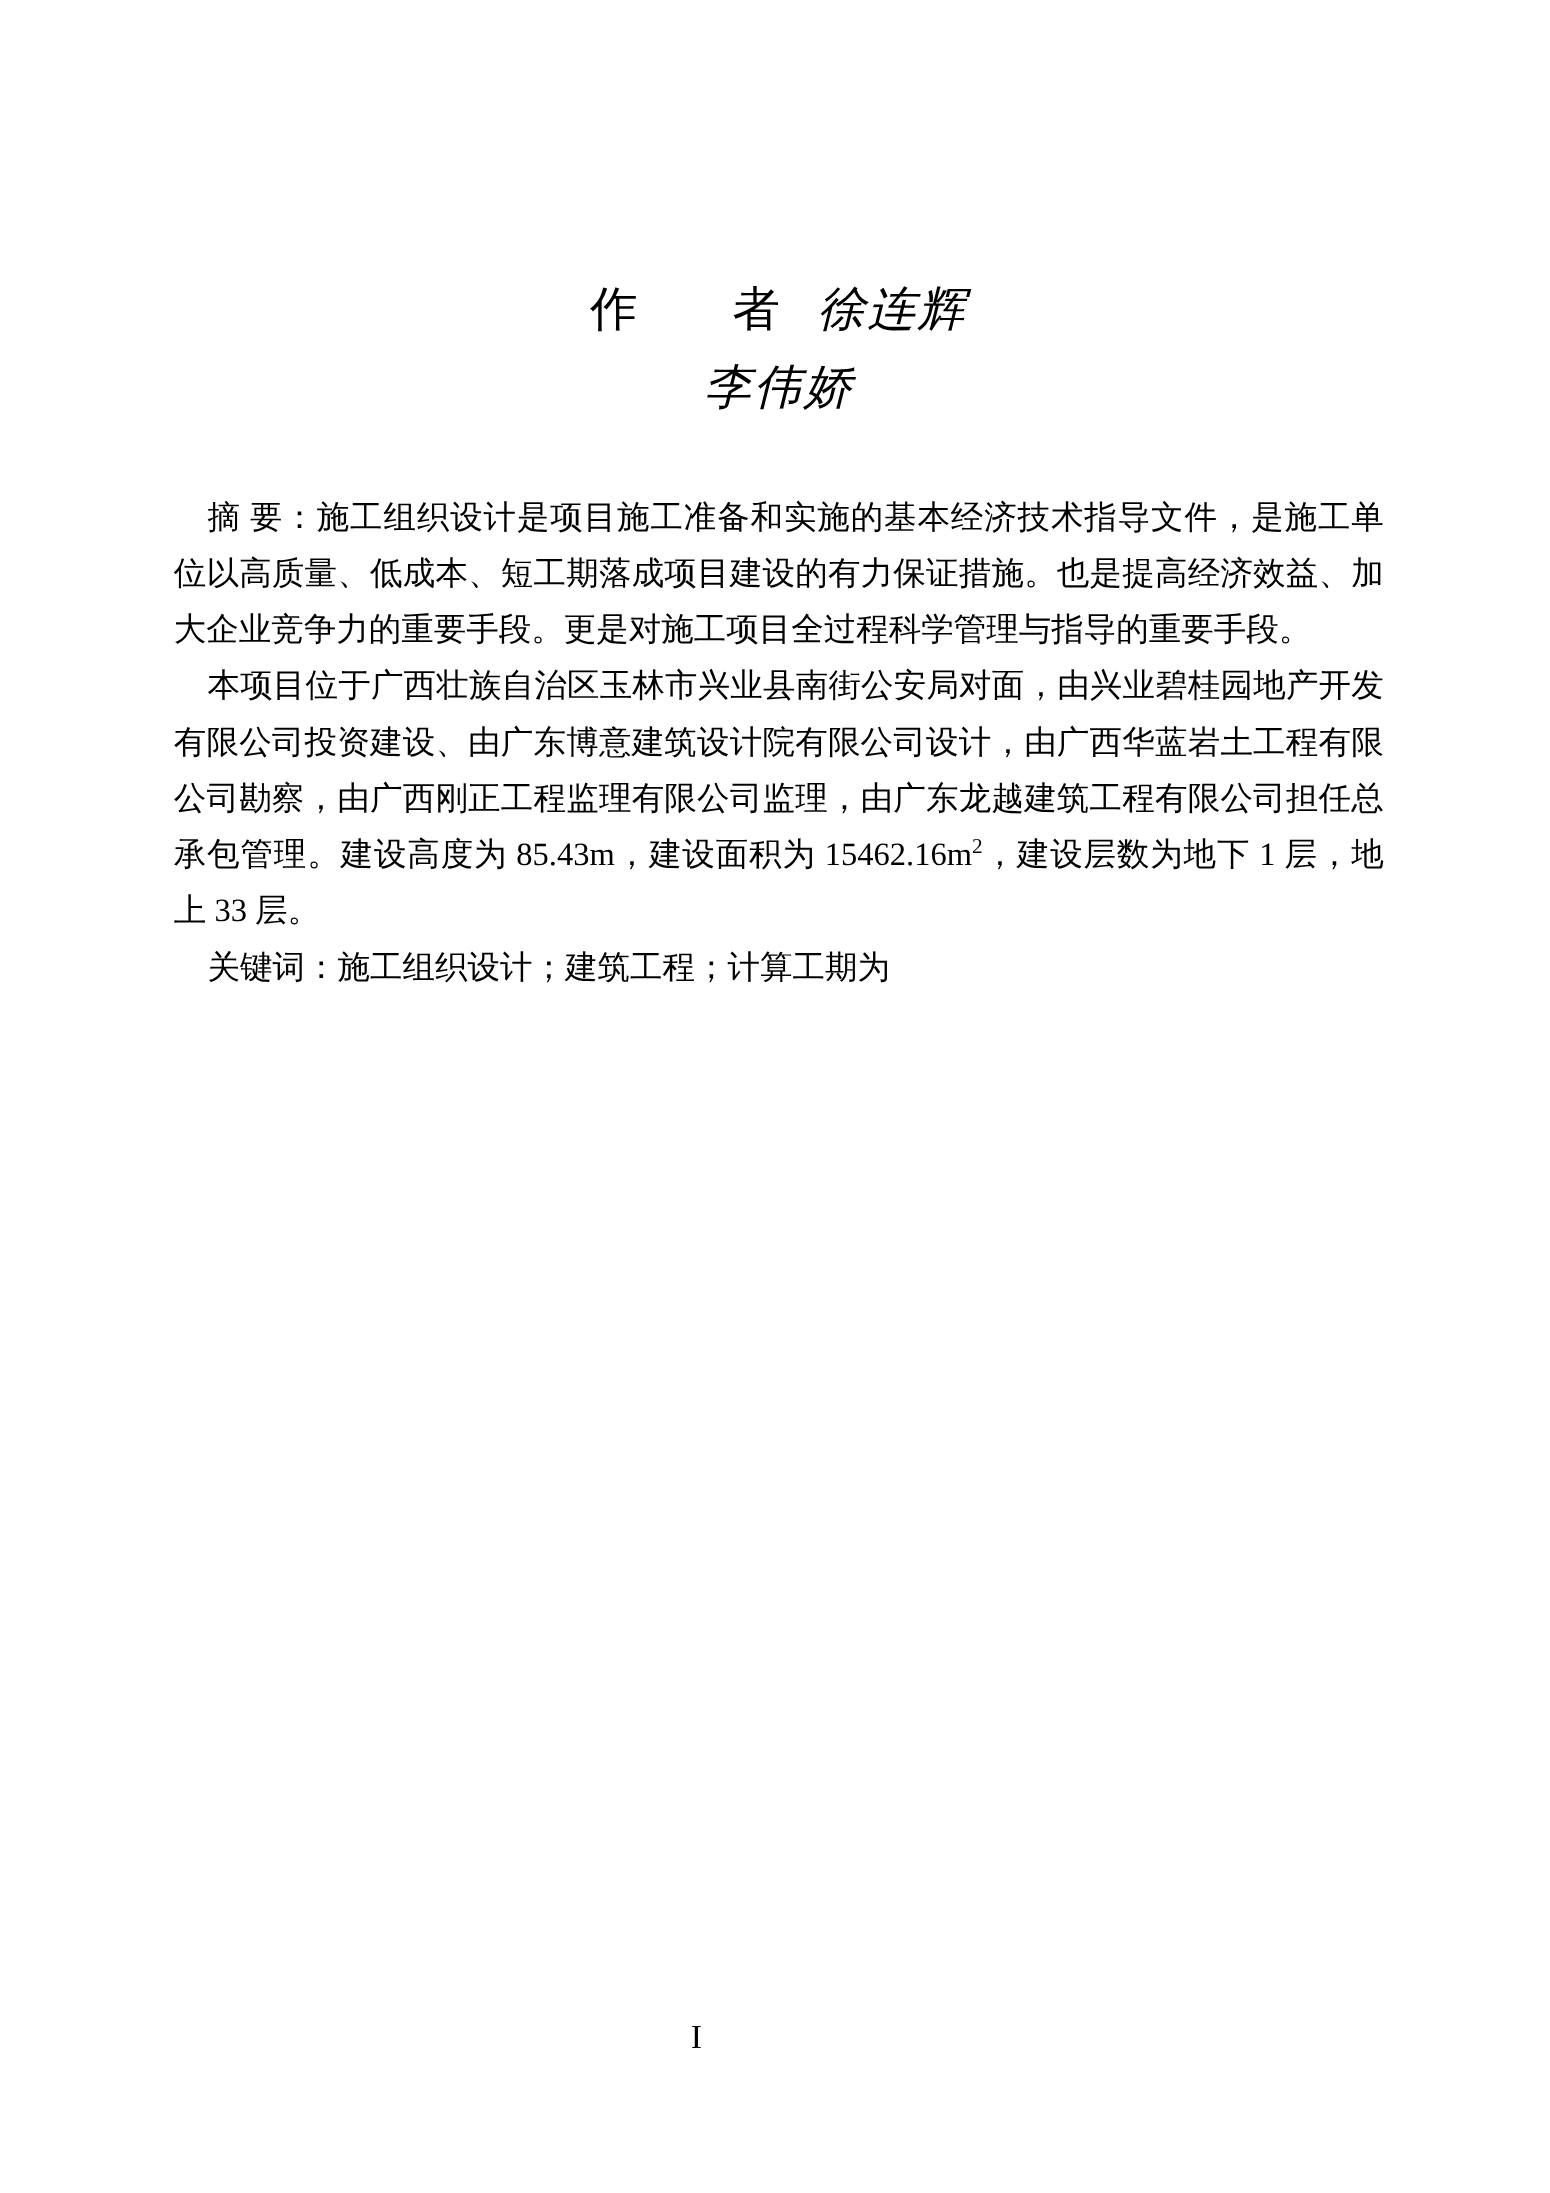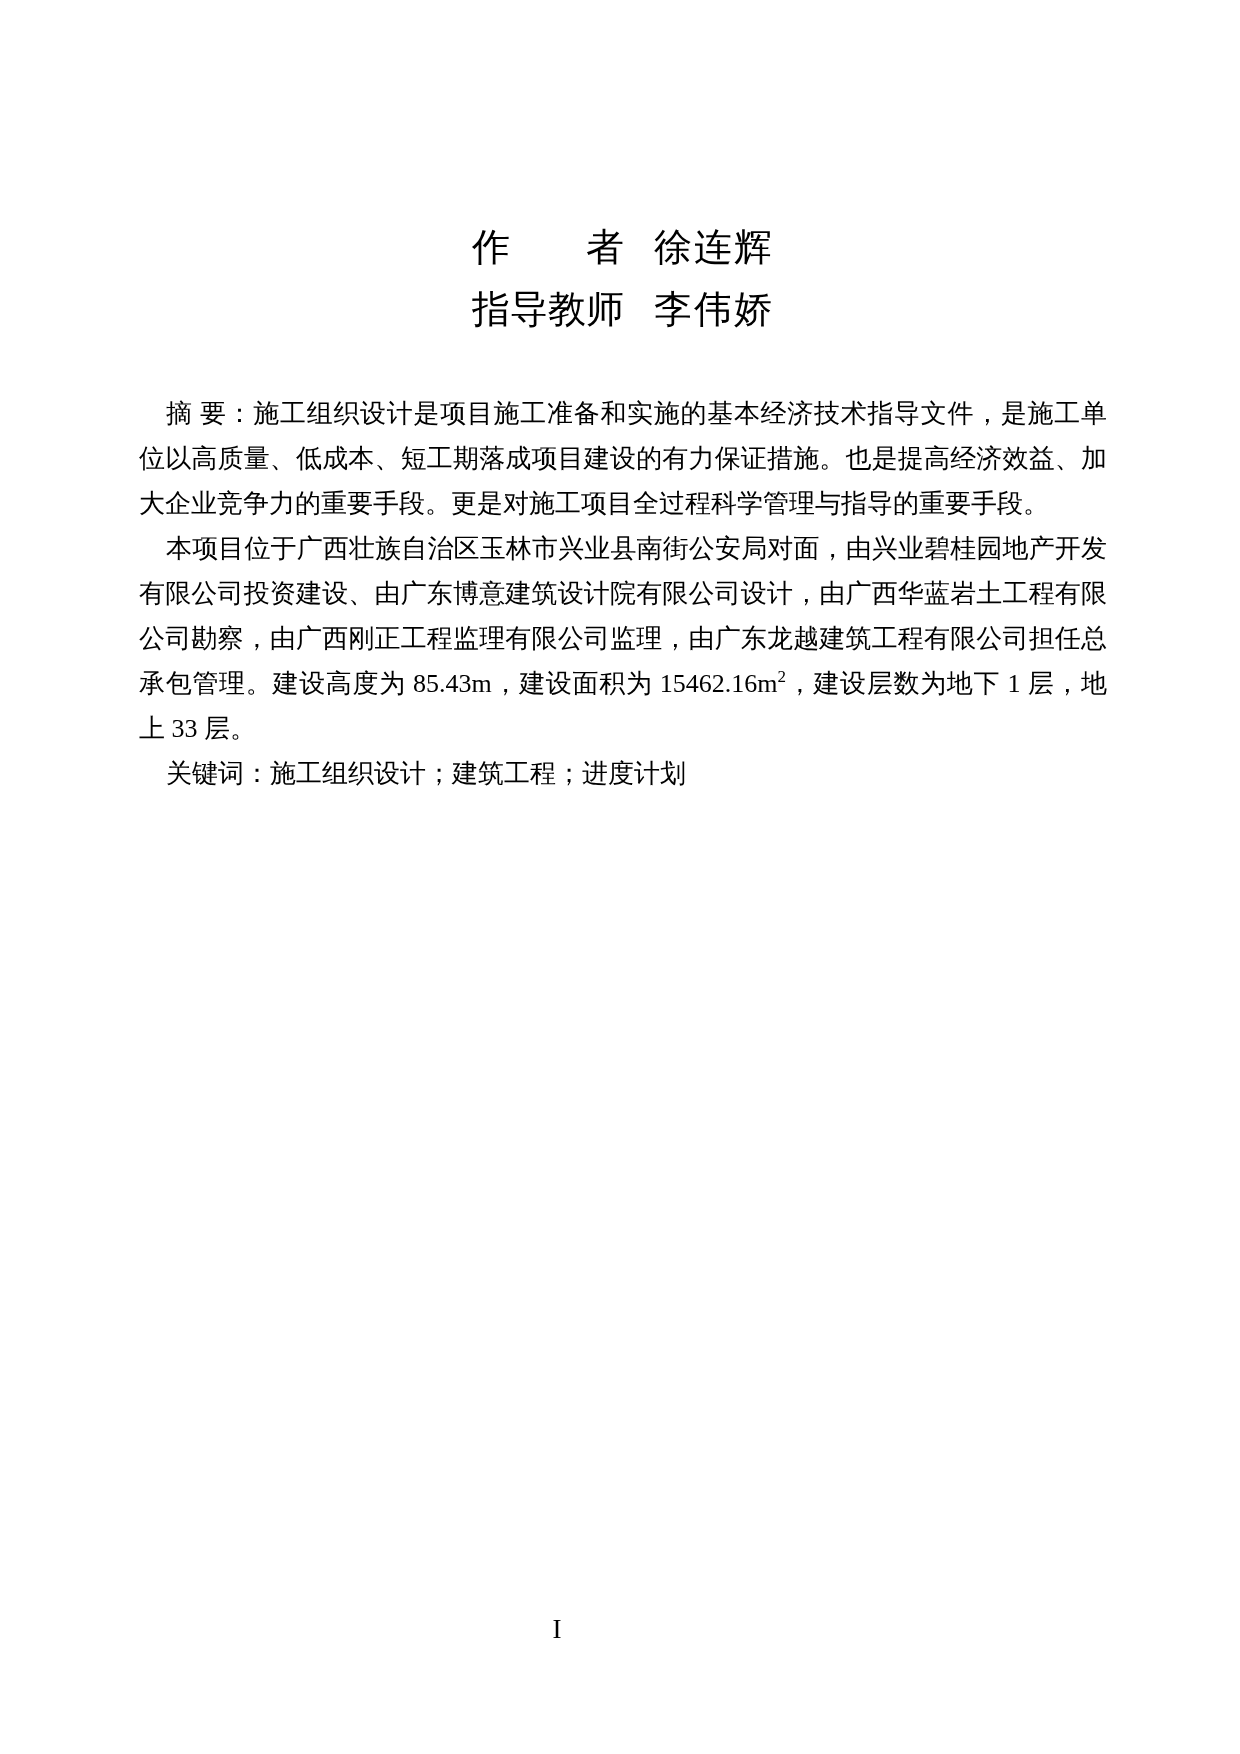--- a/index.html
+++ b/index.html
@@ -34,20 +34,21 @@
   }
   .title-label {
     width: 152px;
     display: flex;
     justify-content: space-between;
     white-space: nowrap;
   }
   .title-value {
     letter-spacing: 2px;
     white-space: nowrap;
+    font-style: italic;
   }
   
   .body-text {
     margin-top: 51px;
     font-size: 26px;
     line-height: 45px;
     text-align: justify;
   }
   .body-text p {
     margin: 0;
@@ -79,30 +80,29 @@
 
     <div class="title-block">
       <div class="title-row">
         <span class="title-label">
           <span>作</span>
           <span>者</span>
         </span>
         <span class="title-value">徐连辉</span>
       </div>
       <div class="title-row">
-        <span class="title-label">指导教师</span>
         <span class="title-value">李伟娇</span>
       </div>
     </div>
 
     <div class="body-text">
       <p><span class="b">摘 要：</span><span>施工组织设计是项目施工准备和实施的基本经济技术指导文件，是施工单位以高质量、低成本、短工期落成项目建设的有力保证措施。也是提高经济效益、加大企业竞争力的重要手段。更是对施工项目全过程科学管理与指导的重要手段。</span></p>
 
       <p><span>本项目位于广西壮族自治区玉林市兴业县南街公安局对面，由兴业碧桂园地产开发有限公司投资建设、由广东博意建筑设计院有限公司设计，由广西华蓝岩土工程有限公司勘察，由广西刚正工程监理有限公司监理，由广东龙越建筑工程有限公司担任总承包管理。建设高度为 85.43m，建设面积为 15462.16m</span><span class="sup">2</span><span>，建设层数为地下 1 层，地上 33 层。</span></p>
 
 
-      <p><span class="b">关键词</span><span class="b">：</span><span>施工组织设计；建筑工程；进度计划</span></p>
+      <p><span class="b">关键词</span><span class="b">：</span><span>施工组织设计；建筑工程；计算工期为</span></p>
     </div>
 
   </div>
 
   <div class="footer-page-num">I</div>
 </div>
 
 </body></html>

